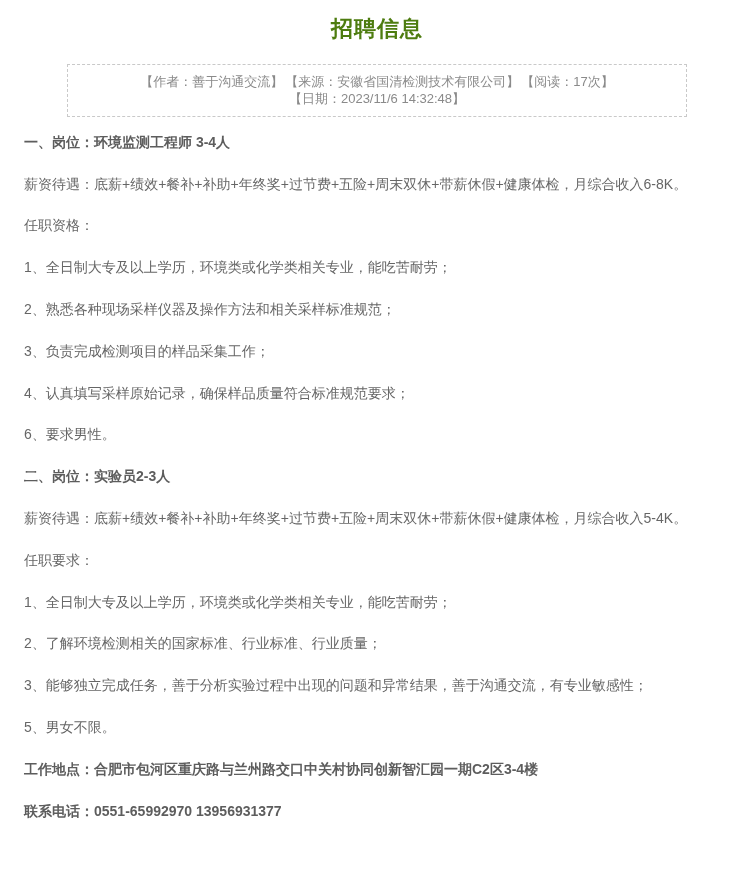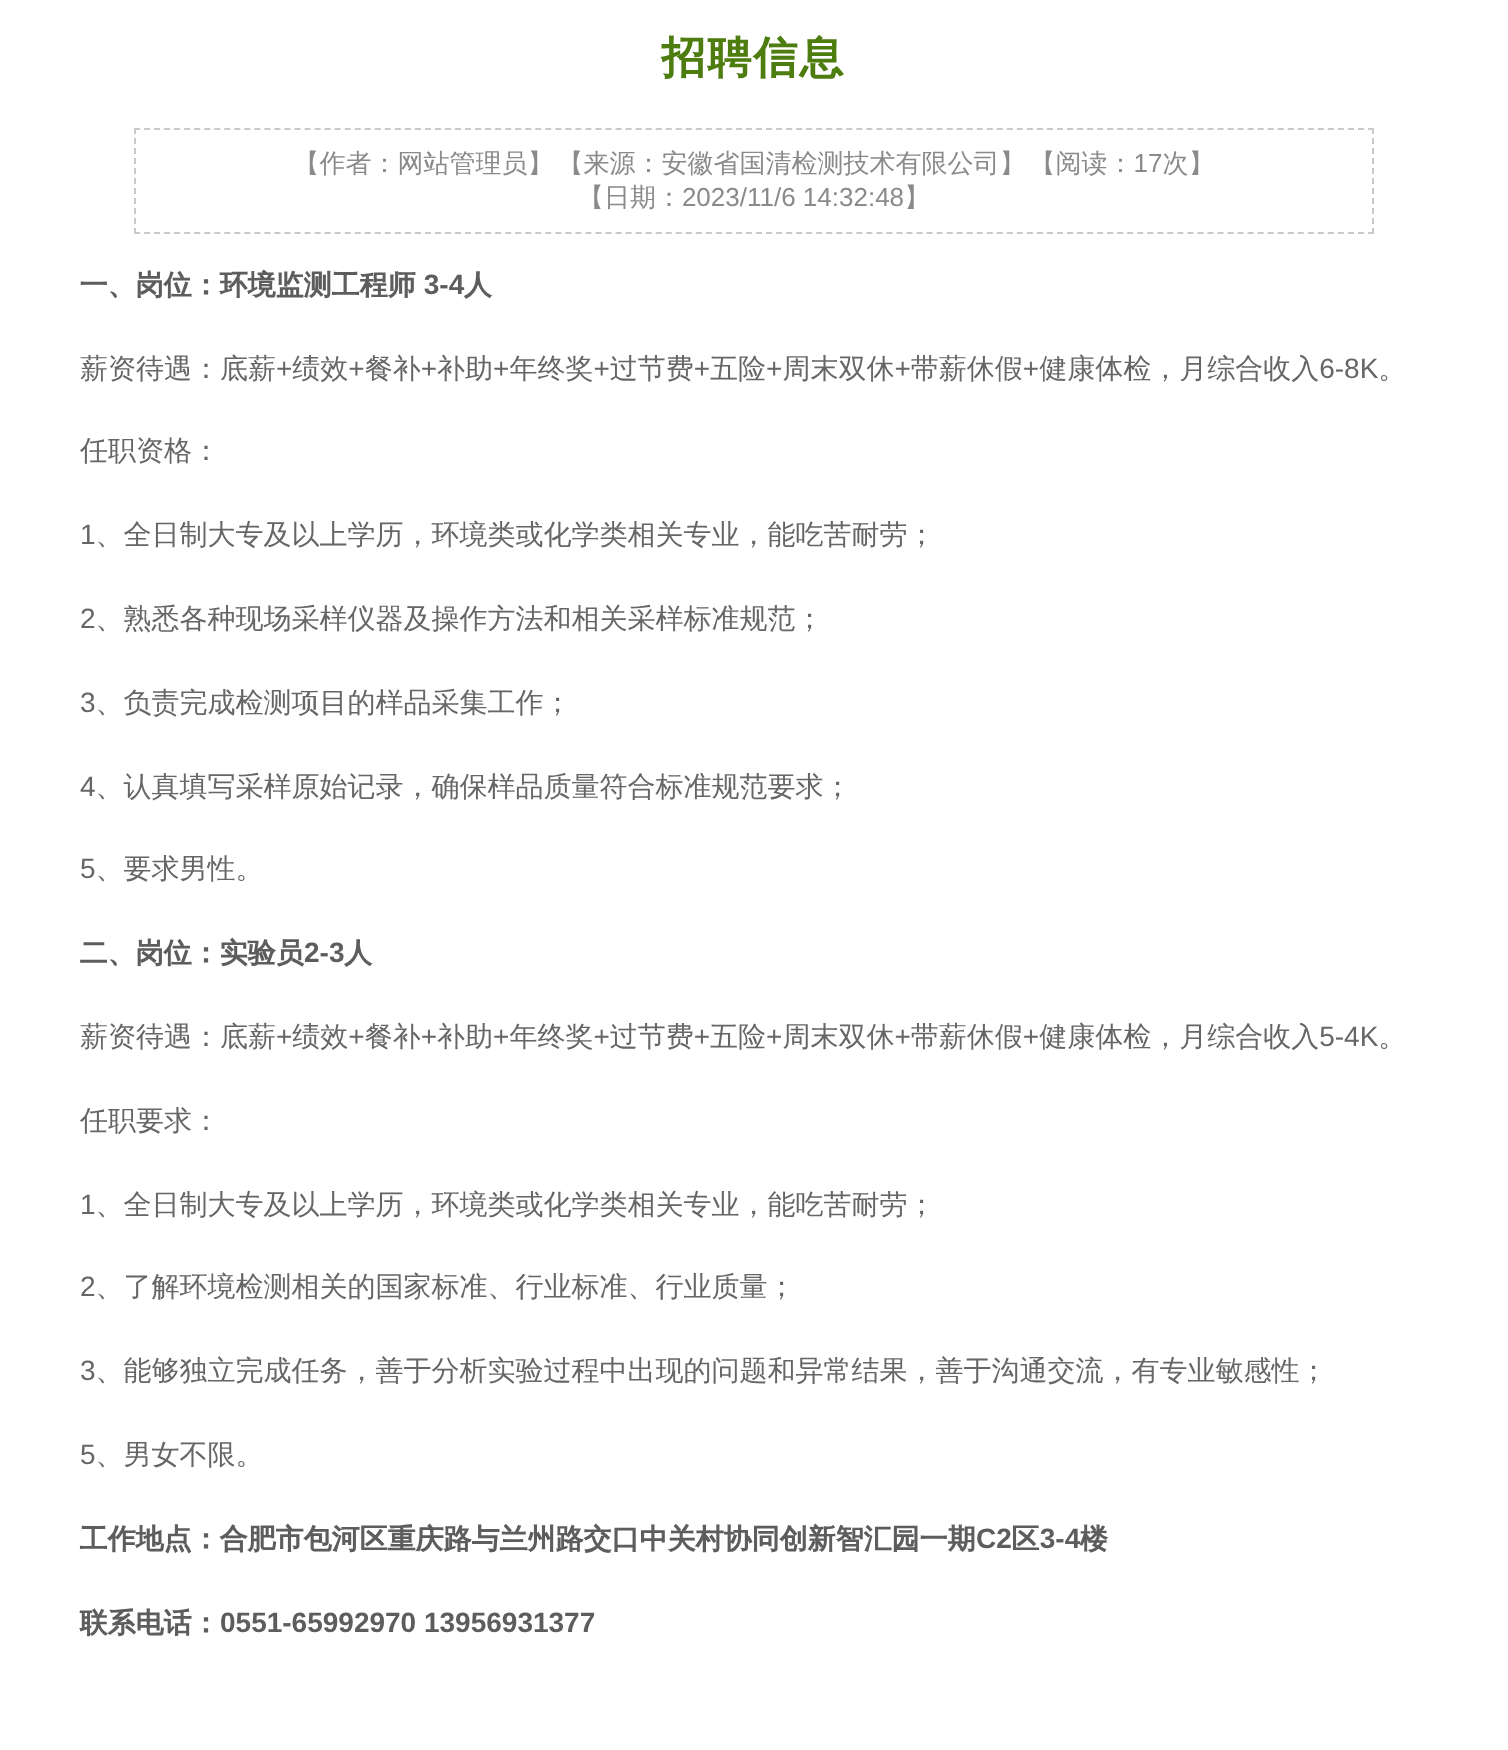--- a/index.html
+++ b/index.html
@@ -37,21 +37,21 @@
     text-align: center;
     font-size: 13px;
     color: #8a8a8a;
     line-height: 1.25;
   }
   .meta-box span {
     margin: 0 1px;
     white-space: nowrap;
   }
   .content {
-    padding: 0 20px 0 40px;
+    padding: 0 20px 0 24px;
     font-size: 14px;
     color: #666666;
   }
   .content p {
     margin: 25px 0;
     line-height: 1.2;
     white-space: nowrap;
   }
   .content p:first-child {
     margin-top: 17px;
@@ -62,32 +62,32 @@
   }
 </style>
 </head>
 <body>
 
 <div class="page">
 
   <h1 class="page-title">招聘信息</h1>
 
   <div class="meta-box">
-    <span>【作者：网站管理员】</span><span>【来源：安徽省国清检测技术有限公司】</span><span>【阅读：17次】</span><span>【日期：2023/11/6 14:32:48】</span>
+    <span>【作者：善于沟通交流】</span><span>【来源：安徽省国清检测技术有限公司】</span><span>【阅读：17次】</span><span>【日期：2023/11/6 14:32:48】</span>
   </div>
 
   <div class="content">
     <p class="strong">一、岗位：环境监测工程师 3-4人</p>
     <p>薪资待遇：底薪+绩效+餐补+补助+年终奖+过节费+五险+周末双休+带薪休假+健康体检，月综合收入6-8K。</p>
     <p>任职资格：</p>
     <p>1、全日制大专及以上学历，环境类或化学类相关专业，能吃苦耐劳；</p>
     <p>2、熟悉各种现场采样仪器及操作方法和相关采样标准规范；</p>
     <p>3、负责完成检测项目的样品采集工作；</p>
     <p>4、认真填写采样原始记录，确保样品质量符合标准规范要求；</p>
-    <p>5、要求男性。</p>
+    <p>6、要求男性。</p>
     <p class="strong">二、岗位：实验员2-3人</p>
     <p>薪资待遇：底薪+绩效+餐补+补助+年终奖+过节费+五险+周末双休+带薪休假+健康体检，月综合收入5-4K。</p>
     <p>任职要求：</p>
     <p>1、全日制大专及以上学历，环境类或化学类相关专业，能吃苦耐劳；</p>
     <p>2、了解环境检测相关的国家标准、行业标准、行业质量；</p>
     <p>3、能够独立完成任务，善于分析实验过程中出现的问题和异常结果，善于沟通交流，有专业敏感性；</p>
     <p>5、男女不限。</p>
     <p class="strong">工作地点：合肥市包河区重庆路与兰州路交口中关村协同创新智汇园一期C2区3-4楼</p>
     <p class="strong">联系电话：0551-65992970 13956931377</p>
   </div>

